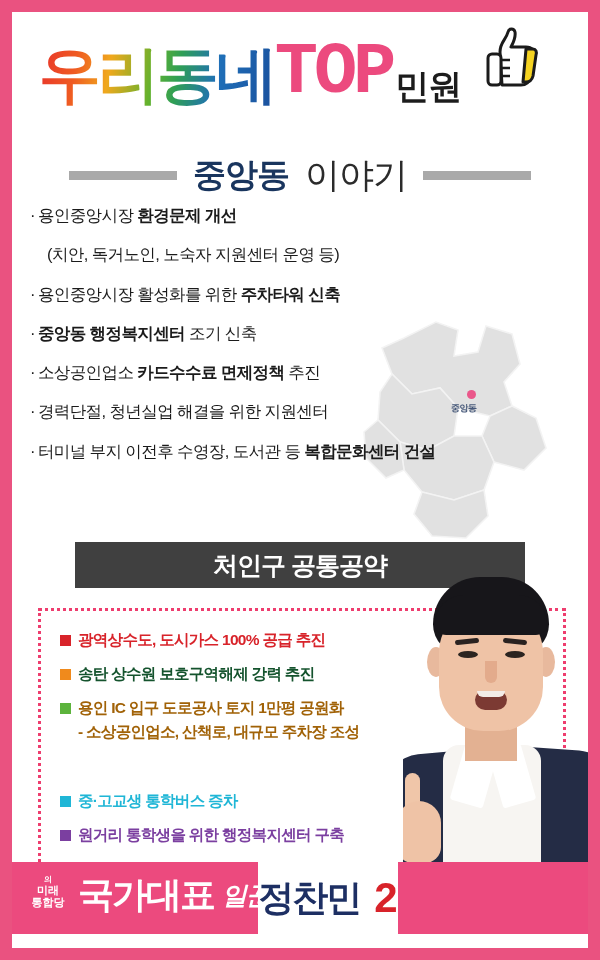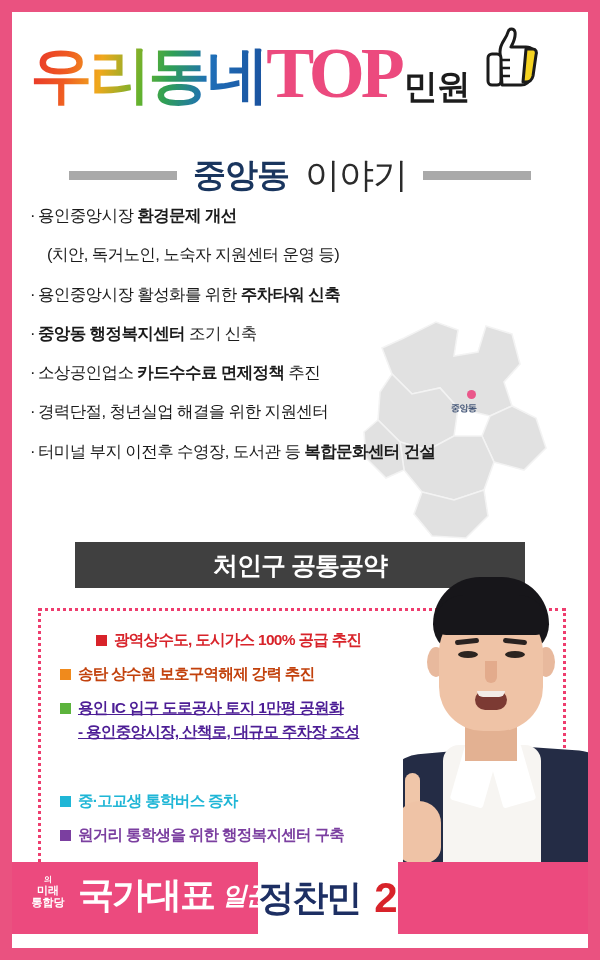--- a/index.html
+++ b/index.html
@@ -32,21 +32,21 @@
     font-size:62px;font-weight:bold;letter-spacing:-3px;
     line-height:1;
     background:linear-gradient(100deg,#e8322c 0%,#ef5a22 16%,#f0a81d 30%,#62b22e 48%,#2f9f55 58%,#1f6fb8 74%,#1a4f9c 100%);
     -webkit-background-clip:text;background-clip:text;
     -webkit-text-fill-color:transparent;color:transparent;
     padding-right:2px;
   }
   .top-word{
     font-size:72px;font-weight:bold;color:#ec4a7e;
     line-height:.92;letter-spacing:-4px;
-    font-family:Liberation Serif, serif;
+    font-family:Liberation Mono, monospace;
     margin-left:-2px;
   }
   .minwon{
     font-size:34px;font-weight:bold;color:#1c1c1c;
     line-height:1;letter-spacing:-1px;margin-left:3px;
     margin-bottom:3px;
   }
   .thumb{
     position:absolute;right:48px;top:14px;width:60px;height:62px;
   }
@@ -259,23 +259,23 @@
         <div class="li"><span class="dot">·</span><span>경력단절, 청년실업 해결을 위한 지원센터</span></div>
         <div class="li"><span class="dot">·</span><span>터미널 부지 이전후 수영장, 도서관 등 </span><b>복합문화센터 건설</b></div>
       </div>
 
     <div class="banner">
       <span>처인구 공통공약</span>
     </div>
 
     <div class="promise-box"></div>
     <div class="promise-list">
-        <div class="pl" style="color: rgb(216, 35, 42); margin-left: 36px;"><span class="sq" style="background: rgb(216, 35, 42);"></span><span>광역상수도, 도시가스 100% 공급 추진</span></div>
-        <div class="pl" style="color: #c2410c;"><span class="sq" style="background: rgb(240, 138, 28);"></span><span>송탄 상수원 보호구역해제 강력 추진</span></div>
-        <div class="pl" style="color: #4c1d95; text-decoration: underline;"><span class="sq" style="background: rgb(92, 179, 60);"></span><span>용인 IC 입구 도로공사 토지 1만평 공원화</span><span class="sub">- 용인중앙시장, 산책로, 대규모 주차장 조성</span></div>
+        <div class="pl" style="color: rgb(216, 35, 42);"><span class="sq" style="background: rgb(216, 35, 42);"></span><span>광역상수도, 도시가스 100% 공급 추진</span></div>
+        <div class="pl" style="color: #14532d;"><span class="sq" style="background: rgb(240, 138, 28);"></span><span>송탄 상수원 보호구역해제 강력 추진</span></div>
+        <div class="pl" style="color: #a16207;"><span class="sq" style="background: rgb(92, 179, 60);"></span><span>용인 IC 입구 도로공사 토지 1만평 공원화</span><span class="sub">- 소상공인업소, 산책로, 대규모 주차장 조성</span></div>
         <div class="pl" style="color: rgb(31, 182, 214); margin-top: 48px;"><span class="sq" style="background: rgb(31, 182, 214);"></span><span>중·고교생 통학버스 증차</span></div>
         <div class="pl" style="color: rgb(123, 63, 160);"><span class="sq" style="background: rgb(123, 63, 160);"></span><span>원거리 통학생을 위한 행정복지센터 구축</span></div>
       </div>
 
     <div class="photo">
       <span class="ph-suit-l"></span>
       <span class="ph-suit-r"></span>
       <span class="ph-shirt"></span>
       <span class="ph-collar-l"></span>
       <span class="ph-collar-r"></span>

